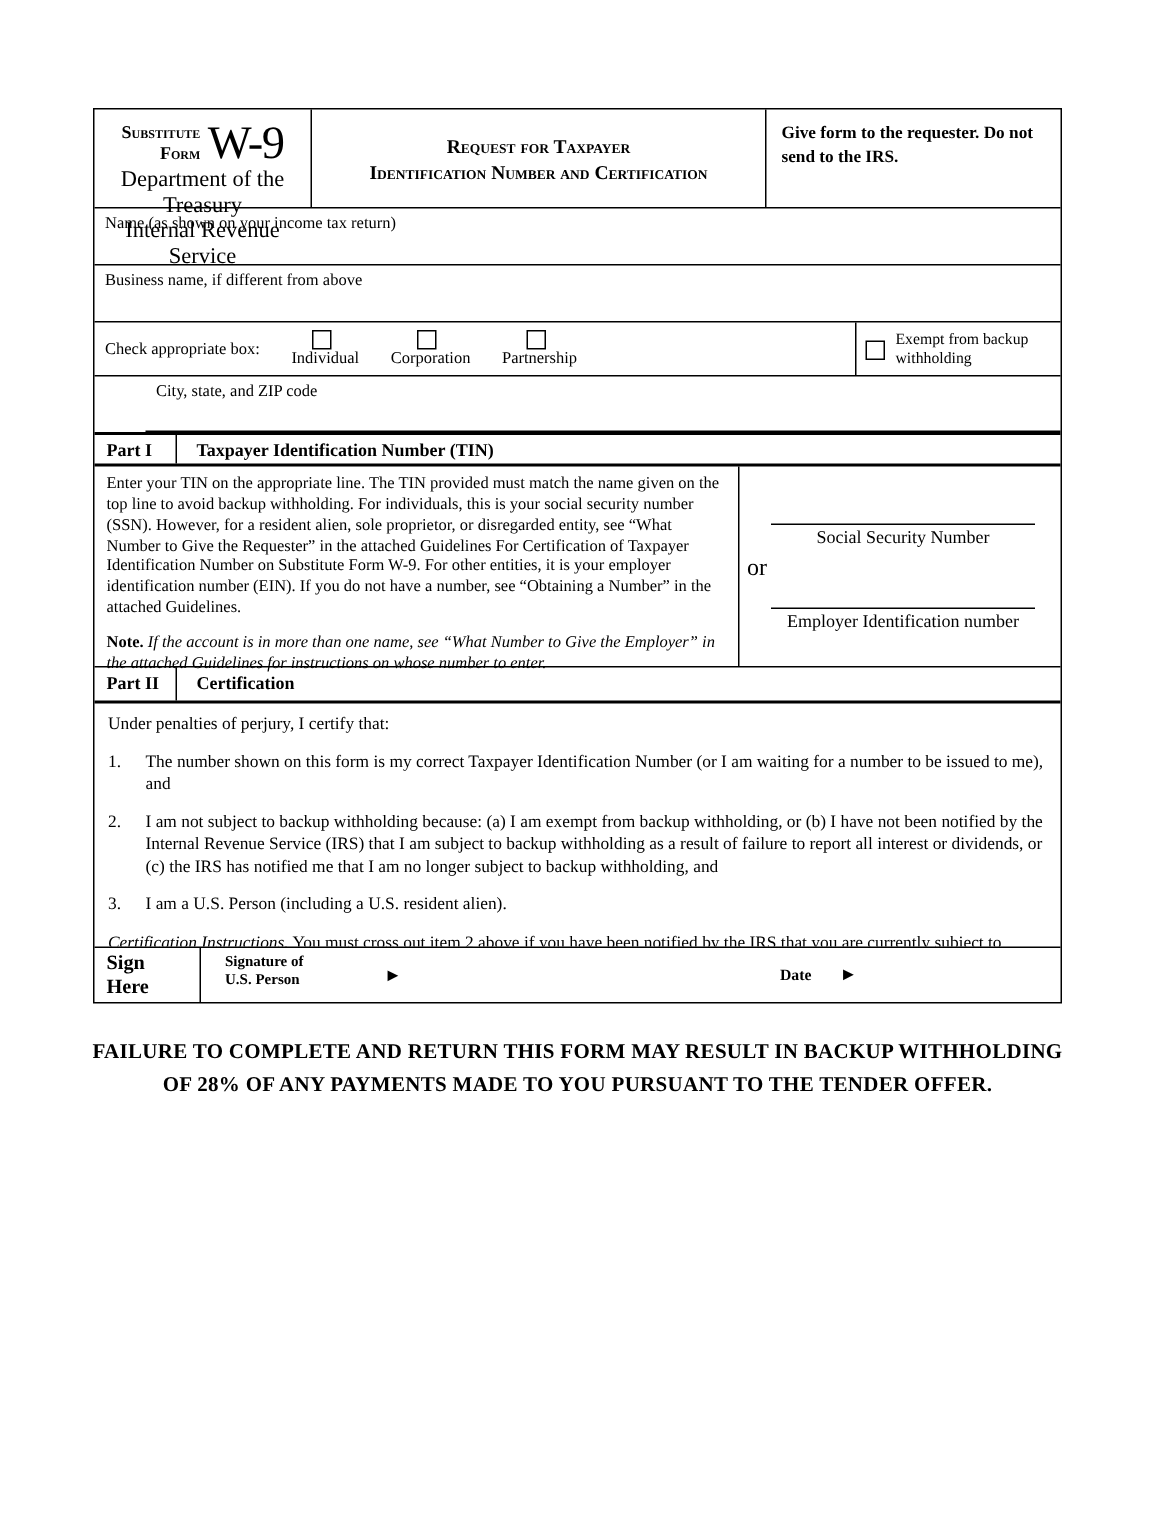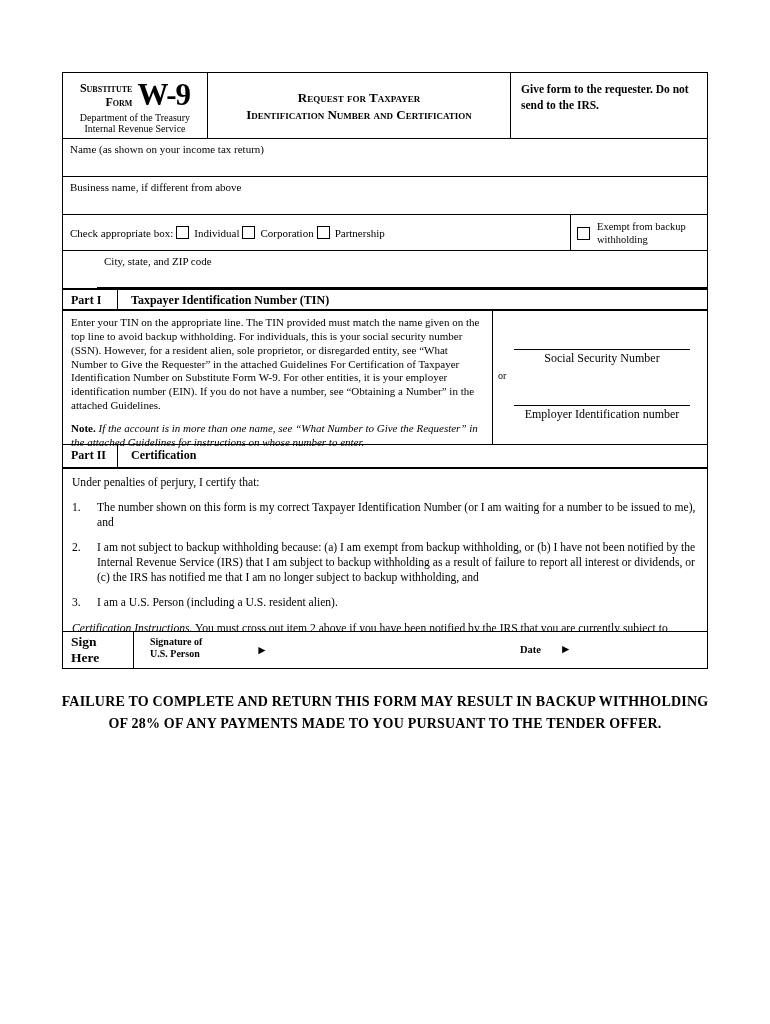--- a/index.html
+++ b/index.html
@@ -15,37 +15,37 @@
   .row { display:flex; border-bottom:1px solid #000; position:relative; }
   .row:last-child { border-bottom:none; }
 
   
   .r-head { height:66px; }
   .hcell { border-right:1px solid #000; }
   .hcell:last-child { border-right:none; }
   .hc1 { width:145px; padding-top:7px; }
   .subform-wrap { display:flex; justify-content:center; align-items:flex-start; }
   .subform { text-align:right; font-weight:bold; font-variant:small-caps; font-size:12px; line-height:1.15; padding-top:2px; }
-  .w9 { font-size:31px; font-weight:bold; line-height:0.95; margin-left:5px; letter-spacing:-1px; }
-  .dept { text-align:center; font-size:10px; line-height:1.15; margin-top:2px; }
+  .w9 { font-size:31px; font-weight:normal; line-height:0.95; margin-left:5px; letter-spacing:-1px; }
+  .dept { text-align:center; font-size:15px; line-height:1.15; margin-top:2px; }
   .hc2 { width:303px; text-align:center; padding-top:17px; }
   .hc2 .t { font-weight:bold; font-variant:small-caps; font-size:13px; line-height:1.3; }
   .hc3 { flex:1; font-weight:bold; font-size:11.5px; line-height:1.35; padding:9px 10px 0 10px; }
 
   
   .r-field { height:38px; }
   .r-field .lbl, .smalllbl { font-size:11px; padding:4px 0 0 7px; }
 
   
   .r-check { height:36px; }
   .chk-main { flex:1; border-right:1px solid #000; display:flex; align-items:center; font-size:11px; padding-left:7px; }
   .chk-exempt { width:136px; display:flex; align-items:center; padding:2px 4px 0 6px; }
   .chk-exempt .txt { font-size:10.5px; line-height:1.2; margin-left:7px; }
   .cb { display:inline-block; width:13px; height:13px; border:1.6px solid #000; background:#fff; flex:none; }
-  .cgroup { display:flex; align-items:center; margin-left:3px; }
+  .cgroup { display:flex; align-items:center; margin-left:16px;flex-direction:column; }
   .cgroup .cl { margin-left:5px; }
   .otherblank { letter-spacing:1px; margin-left:4px; font-size:11px; }
 
   .r-city { height:37px;margin-left:34px; }
 
   
   .r-part { border-top:2px solid #000; border-bottom:2px solid #000; }
   .r-part .pcell { width:55px; border-right:1px solid #000; font-weight:bold; font-size:12px; padding:3px 0 2px 8px; }
   .r-part .ptitle { font-weight:bold; font-size:12px; padding:3px 0 2px 13px; }
   .r-p1 { height:23px; }
@@ -57,21 +57,21 @@
   .p1text .note { margin-top:9px; }
   .p1text .note b { font-weight:bold; }
   .p1text .note i { font-style:italic; }
   .p1tin { width:215px; border-left:1px solid #000; position:relative; margin-left:-1px; }
   .tline { position:absolute; border-top:1.5px solid #000; left:21px; width:176px; }
   .ssn-line { top:38px; }
   .ein-line { top:94px; }
   .tlab { position:absolute; left:10px; width:198px; text-align:center; font-size:12px; }
   .ssn-lab { top:40px; }
   .ein-lab { top:96px; }
-  .or-lab { position:absolute; left:5px; top:59px; font-size:10px; }
+  .or-lab { position:absolute; left:5px; top:59px; font-size:16px; }
 
   
   .r-p2body { height:163px; display:block; padding:6px 10px 0 9px; font-size:11.6px; line-height:1.3; overflow:hidden; }
   .p2item { display:flex; margin-top:10px; }
   .p2item .num { width:25px; flex:none; }
   .p2item .itext { flex:1; }
   .certinstr { margin-top:11px; }
   .certinstr i { font-style:italic; }
 
   
@@ -157,21 +157,21 @@
     <div class="row r-part r-p1">
       <div class="pcell">Part I</div>
       <div class="ptitle">Taxpayer Identification Number (TIN)</div>
     </div>
 
     <div class="row r-p1body">
       <div class="p1text">
         <div>Enter your TIN on the appropriate line.  The TIN provided must match the name given on the top line to avoid backup withholding.  For individuals, this is your social security number (SSN).  However, for a resident alien, sole proprietor, or disregarded entity, see “What Number to Give the Requester” in the attached Guidelines For Certification of Taxpayer Identification Number on Substitute Form W-9.  For other entities, it is your employer identification number (EIN).  If you do not have a number, see “Obtaining a Number” in the attached Guidelines.</div>
         <div class="note">
           <b>Note.</b>
-          <i> <span>If the account is in more than one name, see “What Number to Give the Requester” in the attached Guidelines for instructions on whose number to enter.</span></i>
+          <i> <span>If the account is in more than one name, see “What Number to Give the Employer” in the attached Guidelines for instructions on whose number to enter.</span></i>
         </div>
       </div>
       <div class="p1tin">
         <div class="tline ssn-line"></div>
         <div class="tlab ssn-lab">Social Security Number</div>
         <div class="or-lab">or</div>
         <div class="tline ein-line"></div>
         <div class="tlab ein-lab">Employer Identification number</div>
       </div>
     </div>

